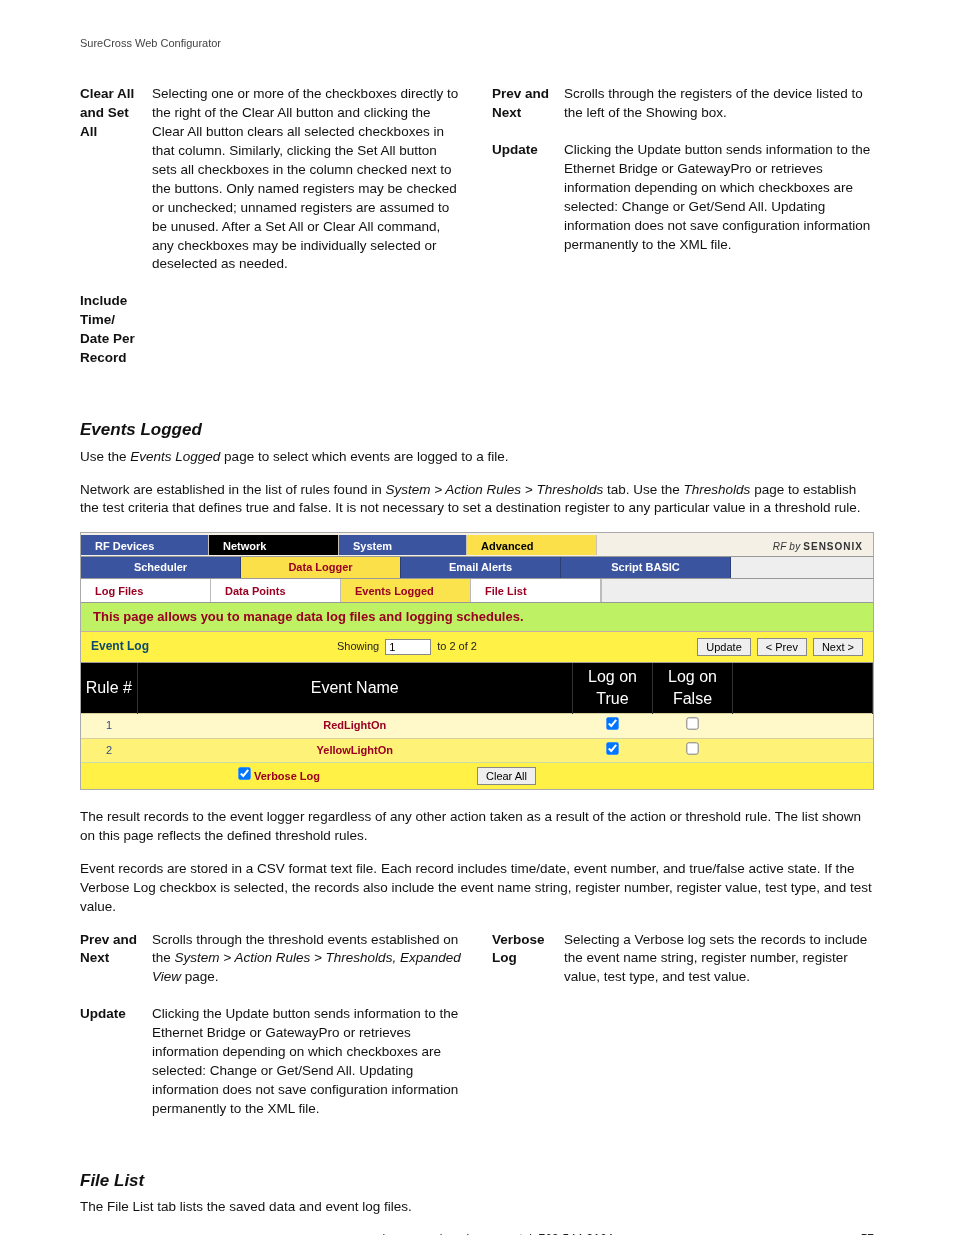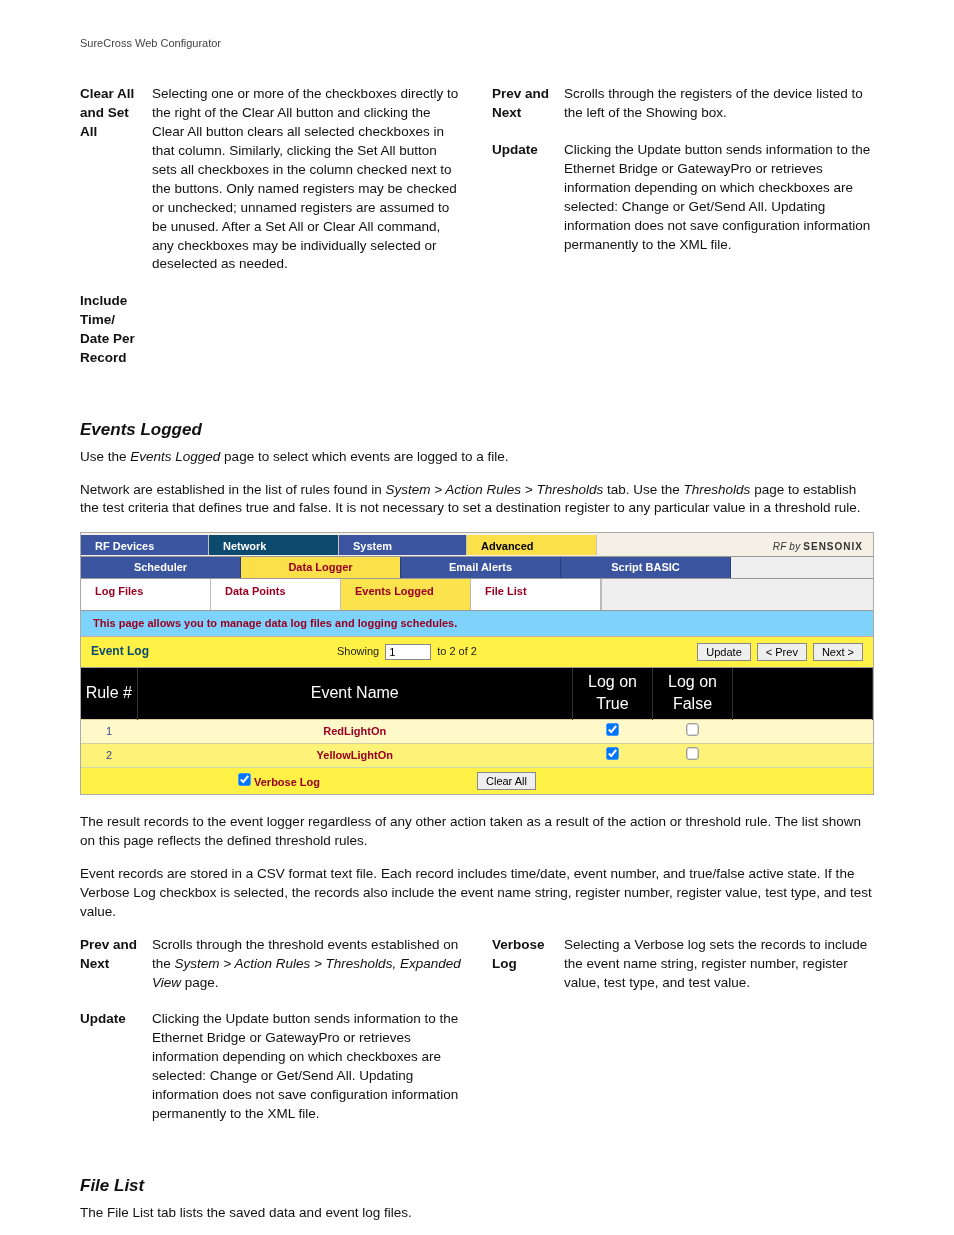--- a/index.html
+++ b/index.html
@@ -62,21 +62,21 @@
     padding: 4px 14px 0 14px;
     color: #017;
     font-weight: bold;
     font-size: 11px;
     border-right: 1px solid #c9c4b6;
     background: #efead9;
     cursor: pointer;
     white-space: nowrap;
   }
   .tab.rf { width: 128px; background: #3a54a0; color: #fff; }
-  .tab.network { width: 130px; background: #0c4a6e; color: #fff; }
+  .tab.network { width: 130px; background: #000000; color: #fff; }
   .tab.system  { width: 128px; background: #3a54a0; color: #fff; }
   .tab.advanced { width: 130px; background: #fce04a; color: #000; }
   .brand-cell {
     flex: 1;
     text-align: right;
     padding: 4px 10px 0 0;
     font-style: italic;
     font-size: 10px;
     color: #333;
     letter-spacing: 0.2px;
@@ -99,41 +99,41 @@
     text-align: center;
   }
   .tab2.sched { width: 160px; }
   .tab2.dlog  { width: 160px; background: #fce04a; color: #902; }
   .tab2.email { width: 160px; }
   .tab2.sbasic{ width: 170px; }
   .row2-fill { flex: 1; background: #eee; }
 
   .tabs-row3 {
     display: flex;
-    height: 32px;
+    height: 24px;
     background: #fff;
     border-bottom: 1px solid #999;
   }
   .tab3 {
     width: 130px;
     padding: 5px 10px 0 14px;
     font-weight: bold;
     font-size: 11px;
     color: #902;
     border-right: 1px solid #bbb;
     cursor: pointer;
     background: #fff;
   }
   .tab3.active { background: #fbe34d; }
   .row3-fill { flex: 1; background: #eee; border-left: 1px solid #bbb; }
 
   .yellow-band {
-    background: #7dd3fc;
+    background: #bef264;
     color: #902;
-    font-size: 11px;
+    font-size: 13px;
     padding: 5px 12px 4px 12px;
     font-weight: bold;
     border-bottom: 1px solid #caa;
   }
   .event-log-bar {
     display: flex;
     align-items: center;
     background: #fff145;
     padding: 6px 10px;
     gap: 6px;

